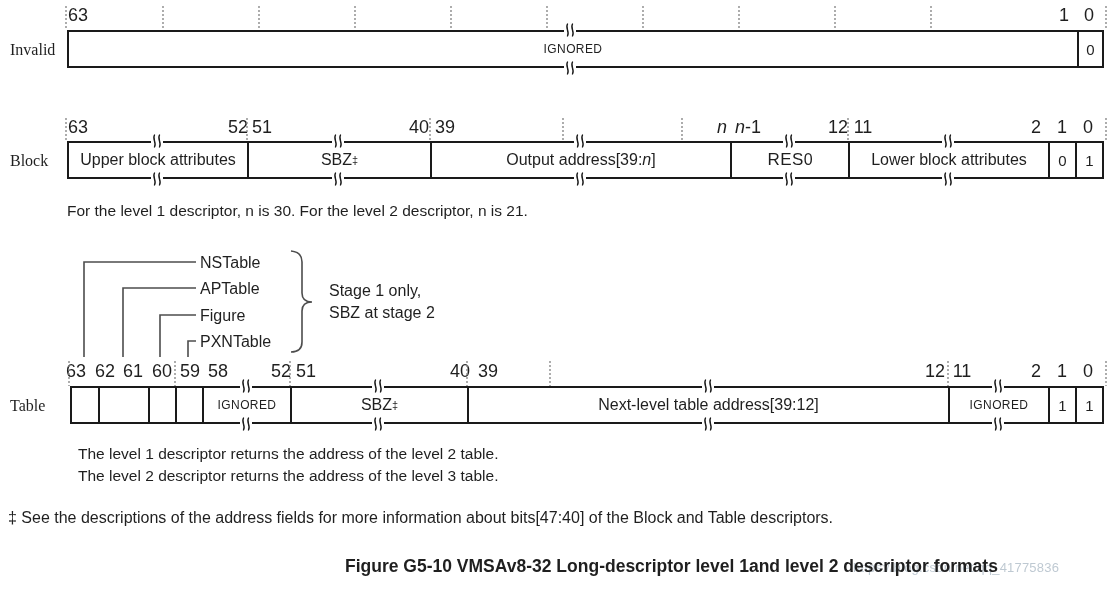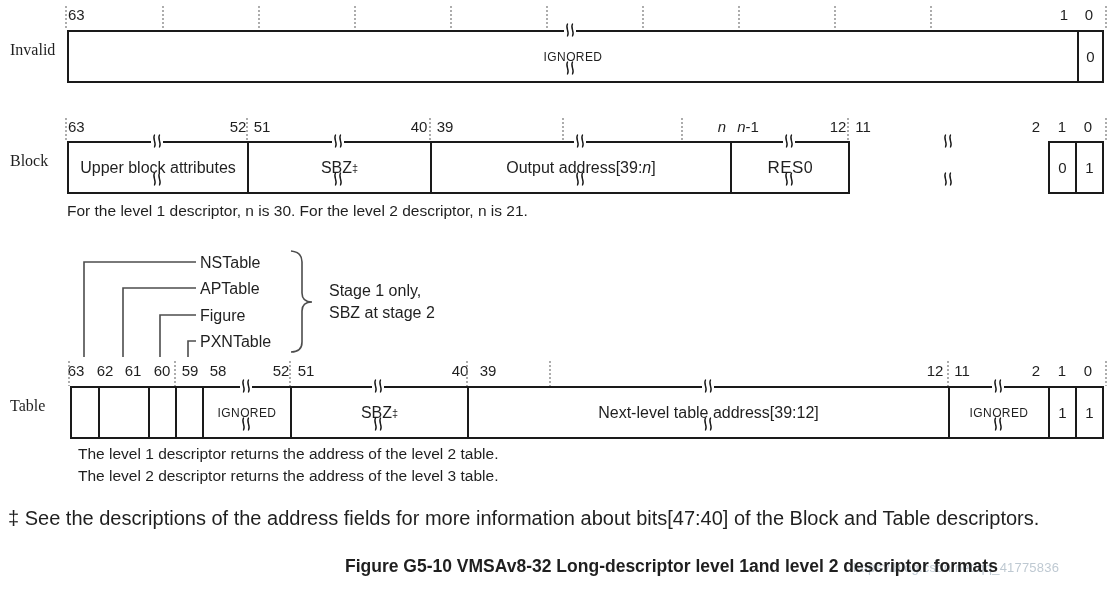--- a/index.html
+++ b/index.html
@@ -1,21 +1,21 @@
 <!DOCTYPE html>
 <html><head>
 <meta charset="utf-8">
 <style>
   html,body{margin:0;padding:0;background:#fff;}
   #stage{position:relative;width:1120px;height:589px;background:#fff;overflow:hidden;
          font-family:"Liberation Sans",sans-serif;color:#1f1f1f;}
   .rowlabel{position:absolute;left:10px;width:62px;font-size:16px;line-height:20px;font-family:Liberation Serif, serif;}
-  .bn{position:absolute;width:30px;text-align:center;font-size:15px;line-height:18px;white-space:nowrap;}
+  .bn{position:absolute;width:30px;text-align:center;font-size:18px;line-height:18px;white-space:nowrap;}
   .bn.la{text-align:left;}
-  .cell{position:absolute;height:53px;border:2px solid #1a1a1a;box-sizing:border-box;background:#fff;
+  .cell{position:absolute;height:38px;border:2px solid #1a1a1a;box-sizing:border-box;background:#fff;
         display:flex;align-items:center;justify-content:center;font-size:16px;white-space:nowrap;}
   .cell .caps{font-size:12px;letter-spacing:.4px;}
   .cell .res{font-size:17px;letter-spacing:.4px;}
   .cell .reszero{font-size:16px;}
   .sup{font-size:11px;vertical-align:super;line-height:0;}
   .it{font-style:italic;}
   .txt{position:absolute;font-size:15.5px;line-height:20px;white-space:nowrap;}
   .annlabel{position:absolute;left:200px;font-size:16px;line-height:20px;white-space:nowrap;}
   .caption{position:absolute;font-weight:bold;font-size:17.5px;white-space:nowrap;}
   .watermark{position:absolute;font-size:13px;color:#afbcc7;opacity:.8;white-space:nowrap;letter-spacing:.2px;}
@@ -63,20 +63,23 @@
   </div>
   <div class="cell" style="left:430px;top:141px;width:302px">
     <span>Output address[39:</span>
       <span class="it">n</span>
       <span>]</span>
   </div>
   <div class="cell" style="left:730px;top:141px;width:120px">
     <span class="res">RES</span>
       <span class="reszero">0</span>
   </div>
+  <div class="cell" style="left:848px;top:141px;width:202px">
+    <span>Lower block attributes</span>
+  </div>
   <div class="cell" style="left:1048px;top:141px;width:29px;font-size:15px">
     <span>0</span>
   </div>
   <div class="cell" style="left:1075px;top:141px;width:29px;font-size:15px">
     <span>1</span>
   </div>
 
   <div class="txt" style="left:67px;top:201px">For the level 1 descriptor, n is 30. For the level 2 descriptor, n is 21.</div>
 
   <div class="annlabel" style="top:253px">NSTable</div>
@@ -123,21 +126,21 @@
   <div class="cell" style="left:1048px;top:386px;width:29px;font-size:15px">
     <span>1</span>
   </div>
   <div class="cell" style="left:1075px;top:386px;width:29px;font-size:15px">
     <span>1</span>
   </div>
 
   <div class="txt" style="left:78px;top:444px">The level 1 descriptor returns the address of the level 2 table.</div>
   <div class="txt" style="left:78px;top:466px">The level 2 descriptor returns the address of the level 3 table.</div>
 
-  <div class="txt" style="left:8px;top:508px;font-size:20px">‡ See the descriptions of the address fields for more information about bits[47:40] of the Block and Table descriptors.</div>
+  <div class="txt" style="left:8px;top:508px;font-size:16px">‡ See the descriptions of the address fields for more information about bits[47:40] of the Block and Table descriptors.</div>
   <div class="watermark" style="left:853px;top:560px">https://blog.csdn.net/qq_41775836</div>
   <div class="caption" style="left:345px;top:556px">Figure G5-10 VMSAv8-32 Long-descriptor level 1and level 2 descriptor formats</div>
 
   <svg class="overlay" width="1120" height="589" viewBox="0 0 1120 589">
     <defs>
       <g id="brk">
         <rect x="-6" y="-5" width="12" height="10" fill="#ffffff"></rect>
         <path d="M -2.5 -6 C -5 -2, 0 2, -2.5 6 M 2.5 -6 C 0 -2, 5 2, 2.5 6" stroke="#1a1a1a" stroke-width="1.4" fill="none" stroke-linecap="round"></path>
       </g>
     </defs>

